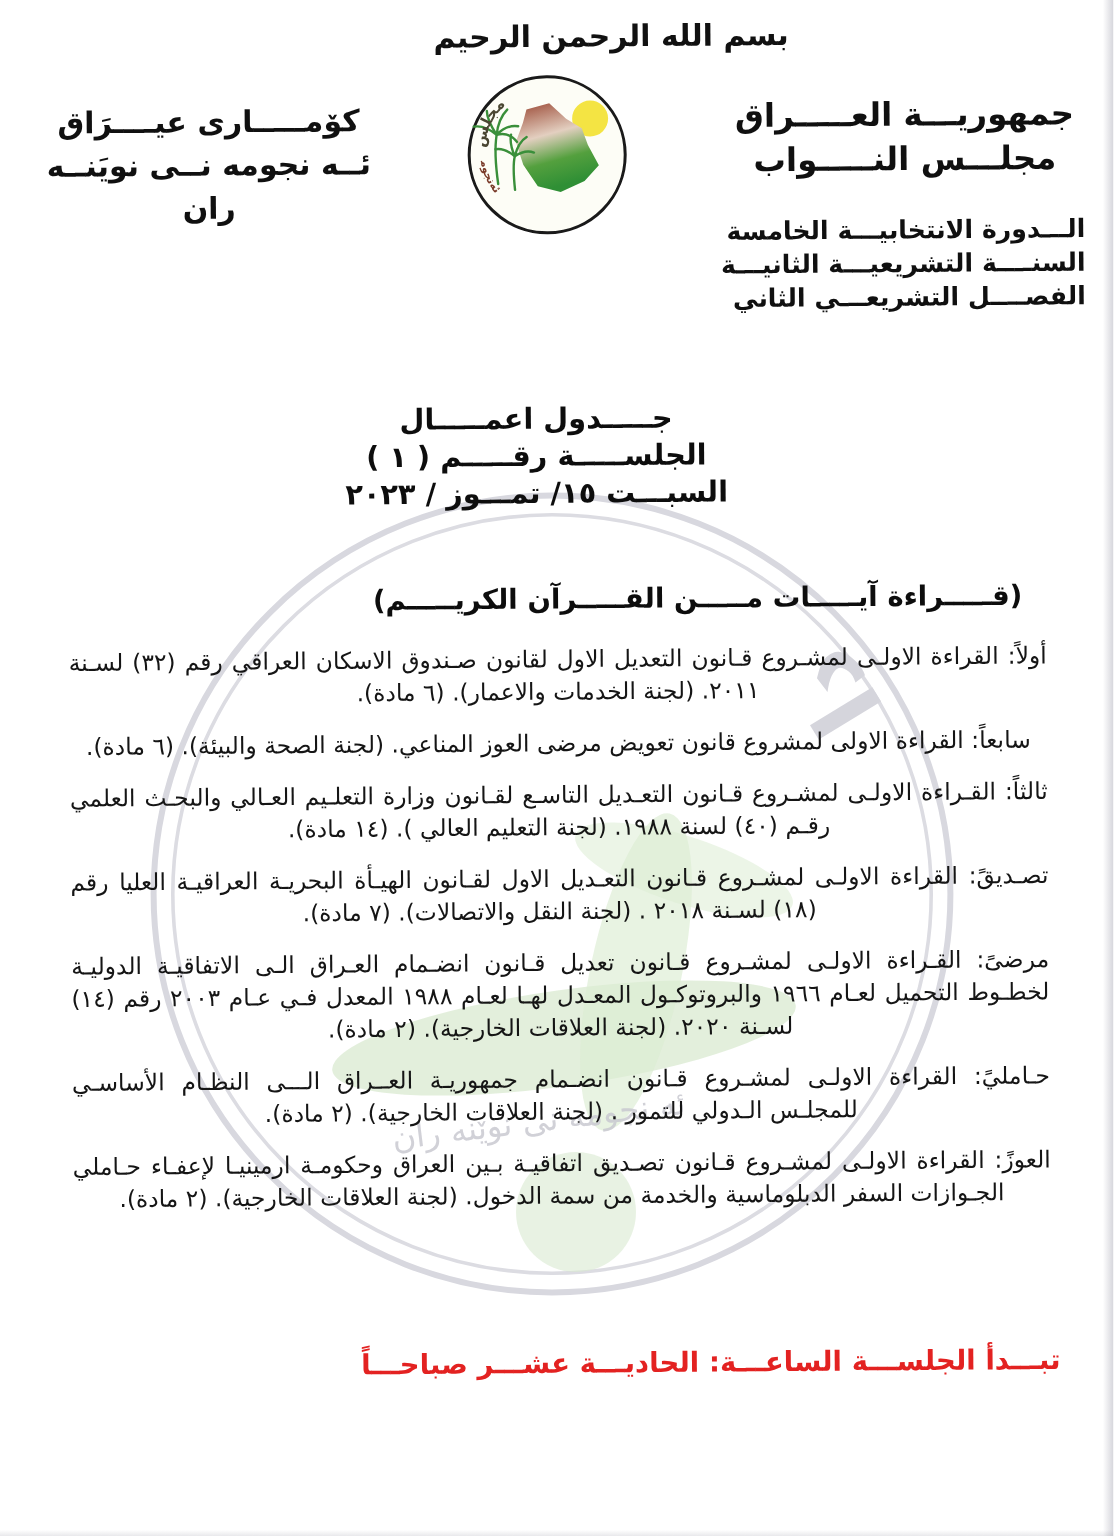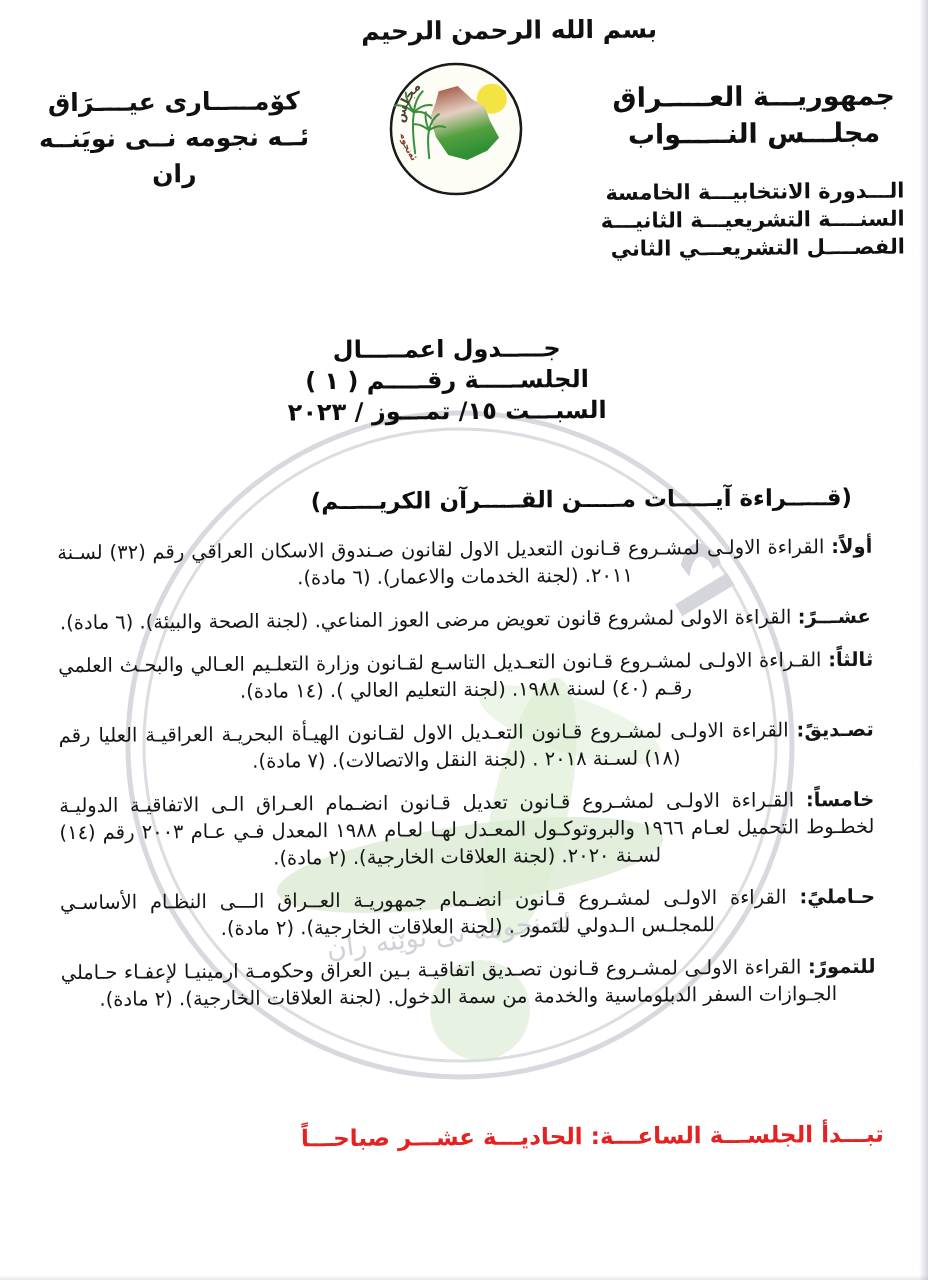--- a/index.html
+++ b/index.html
@@ -34,21 +34,21 @@
   .quran-line{
     position:absolute;top:487px;right:75px;left:60px;text-align:right;
     font-size:23px;font-weight:bold;color:#0d0d0d;
   }
   
   .items{position:absolute;top:536px;right:55px;left:58px;color:#151515;}
   .item{
     margin:0 0 16px 0;font-size:19.5px;line-height:27px;
     text-align:justify;text-align-last:center;direction:rtl;
   }
-  .item .ord{font-weight:bold;}
+  .item .ord{font-weight:normal;}
   
   .footer-red{
     position:absolute;top:1124px;right:48px;
     font-size:23px;font-weight:bold;color:#e32221;
   }
   
   .watermark{position:absolute;top:395px;left:10px;width:880px;height:700px;z-index:1;}
   
   .scan-edge-right{
     position:absolute;top:0;right:0;width:9px;height:100%;z-index:3;
@@ -142,26 +142,26 @@
     <div class="agenda-title">
       <div>جـــــدول اعمـــــال</div>
       <div>الجلســـــة رقـــــم ( ١ )</div>
       <div>السبـــت ١٥/ تمـــوز / ٢٠٢٣</div>
     </div>
 
     <div class="quran-line">(قـــــراءة آيـــــات مـــــن القـــــرآن الكريـــــم)</div>
 
     <div class="items">
       <p class="item"><b class="ord">أولاً:</b> <span>القراءة الاولـى لمشـروع قـانون التعديل الاول لقانون صـندوق الاسكان العراقي رقم (٣٢) لسـنة ٢٠١١. (لجنة الخدمات والاعمار). (٦ مادة).</span></p>
-      <p class="item"><b class="ord">عشـــرً:</b> <span>القراءة الاولى لمشروع قانون تعويض مرضى العوز المناعي. (لجنة الصحة والبيئة). (٦ مادة).</span></p>
+      <p class="item"><b class="ord">سابعاً:</b> <span>القراءة الاولى لمشروع قانون تعويض مرضى العوز المناعي. (لجنة الصحة والبيئة). (٦ مادة).</span></p>
       <p class="item"><b class="ord">ثالثاً:</b> <span>القـراءة الاولـى لمشـروع قـانون التعـديل التاسـع لقـانون وزارة التعلـيم العـالي والبحـث العلمي رقـم (٤٠) لسنة ١٩٨٨. (لجنة التعليم العالي ). (١٤ مادة).</span></p>
       <p class="item"><b class="ord">تصـديقً:</b> <span>القراءة الاولـى لمشـروع قـانون التعـديل الاول لقـانون الهيـأة البحريـة العراقيـة العليا رقم (١٨) لسـنة ٢٠١٨ . (لجنة النقل والاتصالات). (٧ مادة).</span></p>
-      <p class="item"><b class="ord">خامساً:</b> <span>القـراءة الاولـى لمشـروع قـانون تعديل قـانون انضـمام العـراق الـى الاتفاقيـة الدوليـة لخطـوط التحميل لعـام ١٩٦٦ والبروتوكـول المعـدل لهـا لعـام ١٩٨٨ المعدل فـي عـام ٢٠٠٣ رقم (١٤) لسـنة ٢٠٢٠. (لجنة العلاقات الخارجية). (٢ مادة).</span></p>
+      <p class="item"><b class="ord">مرضىً:</b> <span>القـراءة الاولـى لمشـروع قـانون تعديل قـانون انضـمام العـراق الـى الاتفاقيـة الدوليـة لخطـوط التحميل لعـام ١٩٦٦ والبروتوكـول المعـدل لهـا لعـام ١٩٨٨ المعدل فـي عـام ٢٠٠٣ رقم (١٤) لسـنة ٢٠٢٠. (لجنة العلاقات الخارجية). (٢ مادة).</span></p>
       <p class="item"><b class="ord">حـامليً:</b> <span>القراءة الاولـى لمشـروع قـانون انضـمام جمهوريـة العــراق الـــى النظـام الأساسـي للمجلـس الـدولي للتمور . (لجنة العلاقات الخارجية). (٢ مادة).</span></p>
-      <p class="item"><b class="ord">للتمورً:</b> <span>القراءة الاولـى لمشـروع قـانون تصـديق اتفاقيـة بـين العراق وحكومـة ارمينيـا لإعفـاء حـاملي الجـوازات السفر الدبلوماسية والخدمة من سمة الدخول. (لجنة العلاقات الخارجية). (٢ مادة).</span></p>
+      <p class="item"><b class="ord">العوزً:</b> <span>القراءة الاولـى لمشـروع قـانون تصـديق اتفاقيـة بـين العراق وحكومـة ارمينيـا لإعفـاء حـاملي الجـوازات السفر الدبلوماسية والخدمة من سمة الدخول. (لجنة العلاقات الخارجية). (٢ مادة).</span></p>
     </div>
 
     <div class="footer-red">تبـــدأ الجلســـة الساعـــة: الحاديـــة عشـــر صباحـــاً</div>
 
   </div>
 
   <div class="scan-edge-right"></div>
   <div class="scan-edge-bottom"></div>
 
 </div>

